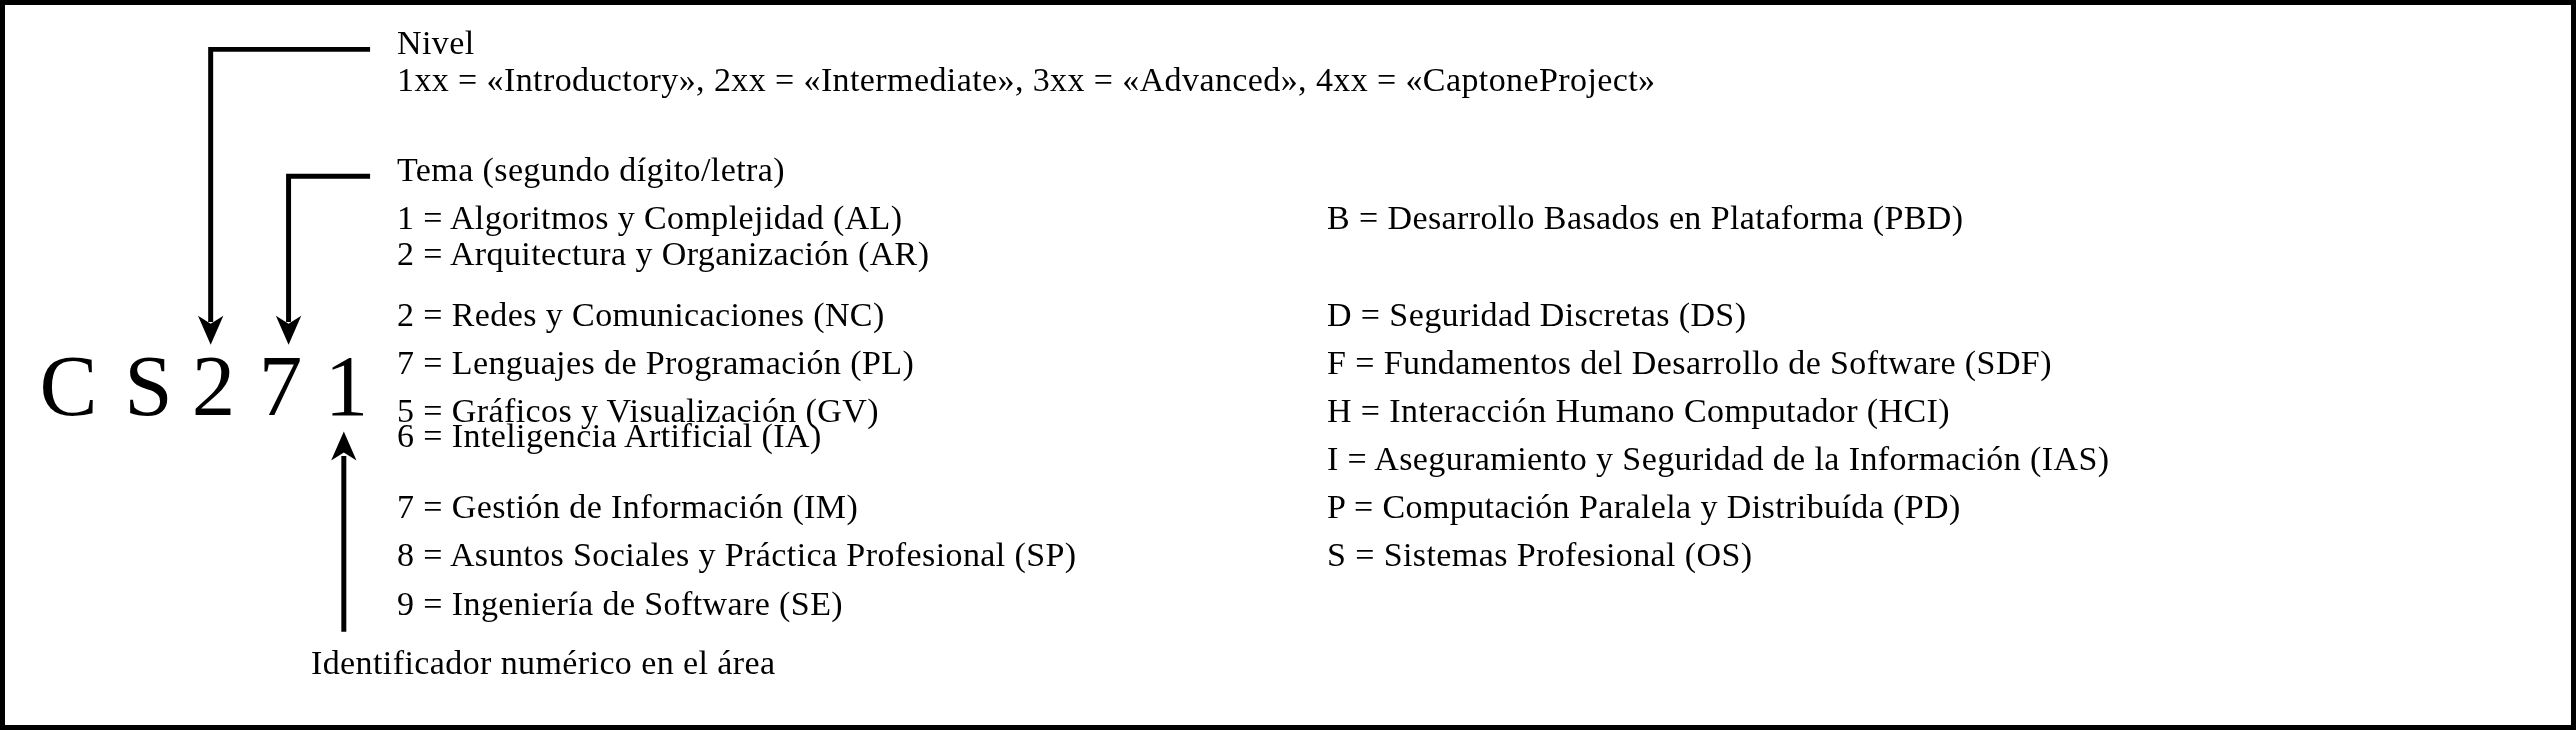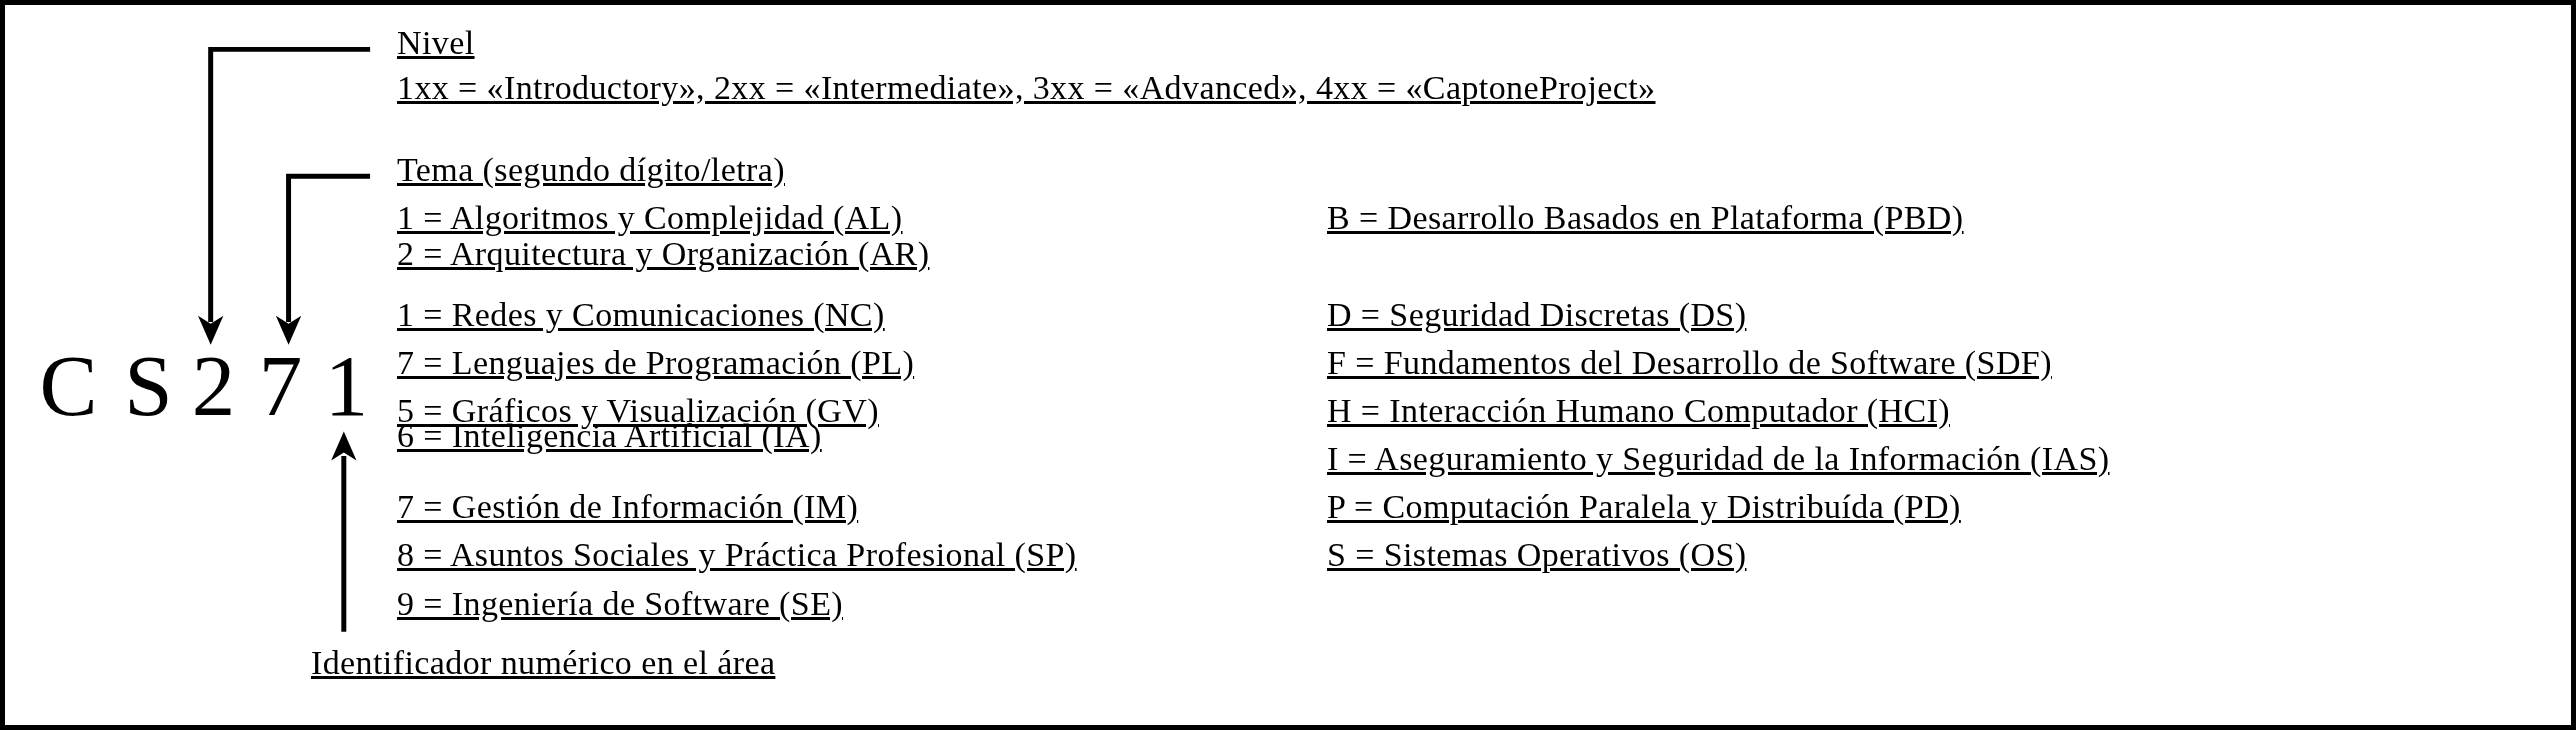--- a/index.html
+++ b/index.html
@@ -17,21 +17,20 @@
     font-family: "Liberation Serif", serif;
     color: #000000;
     overflow: hidden;
   }
   .txt {
     position: absolute;
     white-space: nowrap;
     font-size: 34px;
     line-height: 1;
     letter-spacing: 0.4px;
-    text-decoration: underline;
   }
   .code-letter {
     position: absolute;
     top: 337px;
     width: 109px;
     font-size: 87px;
     line-height: 1;
     text-align: center;
   }
   .arrow-layer {
@@ -70,38 +69,38 @@
     <polygon points="374,471 360,503 374,494 388,503"></polygon>
   </svg>
 
   <div class="code-letter" style="left:9px">C</div>
   <div class="code-letter" style="left:89px">S</div>
   <div class="code-letter" style="left:154px">2</div>
   <div class="code-letter" style="left:221px">7</div>
   <div class="code-letter" style="left:287px">1</div>
 
   <div class="txt" style="left:392px; top:21px">Nivel</div>
-  <div class="txt" style="left:392px; top:66px">1xx = «Introductory», 2xx = «Intermediate», 3xx = «Advanced», 4xx = «CaptoneProject»</div>
+  <div class="txt" style="left:392px; top:58px">1xx = «Introductory», 2xx = «Intermediate», 3xx = «Advanced», 4xx = «CaptoneProject»</div>
 
   <div class="txt" style="left:392px; top:148px">Tema (segundo dígito/letra)</div>
 
   <div class="txt" style="left:392px; top:196px">1 = Algoritmos y Complejidad (AL)</div>
   <div class="txt" style="left:392px; top:232px">2 = Arquitectura y Organización (AR)</div>
-  <div class="txt" style="left:392px; top:293px">1 = Redes y Comunicaciones (NC)</div>
+  <div class="txt" style="left:392px; top:293px">2 = Redes y Comunicaciones (NC)</div>
   <div class="txt" style="left:392px; top:341px">7 = Lenguajes de Programación (PL)</div>
   <div class="txt" style="left:392px; top:389px">5 = Gráficos y Visualización (GV)</div>
   <div class="txt" style="left:392px; top:414px">6 = Inteligencia Artificial (IA)</div>
   <div class="txt" style="left:392px; top:485px">7 = Gestión de Información (IM)</div>
   <div class="txt" style="left:392px; top:533px">8 = Asuntos Sociales y Práctica Profesional (SP)</div>
   <div class="txt" style="left:392px; top:582px">9 = Ingeniería de Software (SE)</div>
 
   <div class="txt" style="left:1322px; top:196px">B = Desarrollo Basados en Plataforma (PBD)</div>
   <div class="txt" style="left:1322px; top:293px">D = Seguridad Discretas (DS)</div>
   <div class="txt" style="left:1322px; top:341px">F = Fundamentos del Desarrollo de Software (SDF)</div>
   <div class="txt" style="left:1322px; top:389px">H = Interacción Humano Computador (HCI)</div>
   <div class="txt" style="left:1322px; top:437px">I = Aseguramiento y Seguridad de la Información (IAS)</div>
   <div class="txt" style="left:1322px; top:485px">P = Computación Paralela y Distribuída (PD)</div>
-  <div class="txt" style="left:1322px; top:533px">S = Sistemas Operativos (OS)</div>
+  <div class="txt" style="left:1322px; top:533px">S = Sistemas Profesional (OS)</div>
 
   <div class="txt" style="left:306px; top:641px">Identificador numérico en el área</div>
 
 </div>
 
 
 </body></html>

